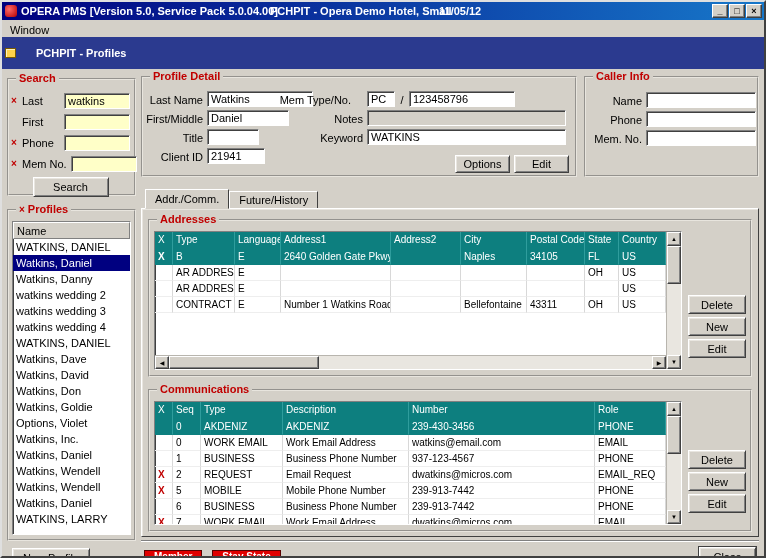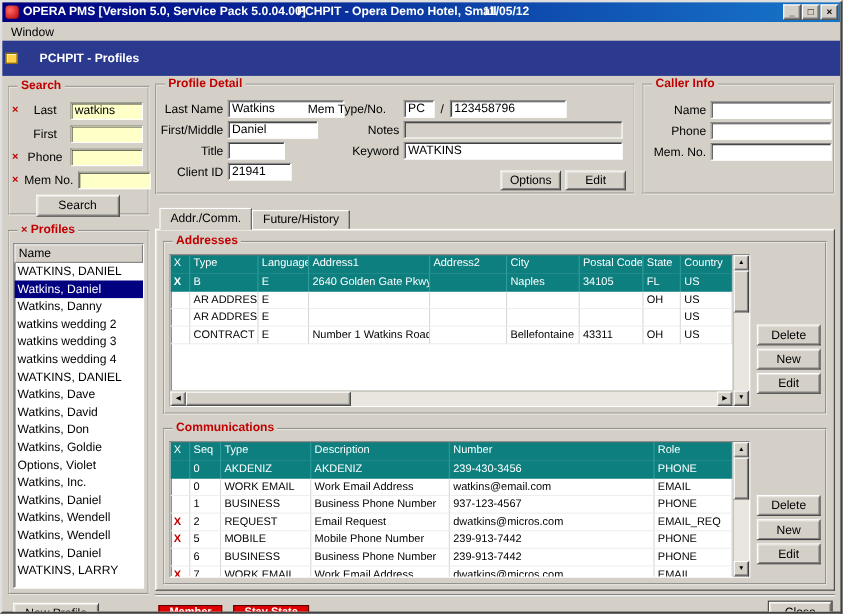--- a/index.html
+++ b/index.html
@@ -28,21 +28,21 @@
 
 .tf{background:#fff;border:1px solid;border-color:#808080 #fff #fff #808080;box-shadow:inset 1px 1px 0 #404040;font-size:11px;padding:0 3px;height:16px;color:#000;outline:none;}
 .tf.yellow{background:#ffffc8;}
 .tf.gray{background:#d4d0c8;}
 .b{background:#d4d0c8;border:1px solid;border-color:#fff #404040 #404040 #fff;box-shadow:inset 1px 1px 0 #e9e6e0,inset -1px -1px 0 #808080;font-size:11px;color:#000;display:flex;align-items:center;justify-content:center;cursor:default;}
 
 .search-group{height:118px;flex:none;margin-top:3px;padding:12px 4px 6px 2px;}
 .srow{display:flex;align-items:center;height:17px;margin-bottom:4px;}
 .clrx{width:11px;flex:none;color:#c00000;font-weight:bold;font-size:10px;line-height:10px;}
 .clrx.hide{visibility:hidden;}
-.slbl{flex:1;text-align:center;padding-right:4px;font-size:11px;white-space:nowrap;}
+.slbl{flex:1;text-align:left;padding-right:4px;font-size:11px;white-space:nowrap;}
 .srow .tf{width:66px;flex:none;}
 .search-btn{width:76px;height:20px;margin:5px auto 0;}
 
 .profiles-group{margin-top:13px;flex:1;padding:10px 3px 4px;display:flex;flex-direction:column;min-height:0;}
 .lwrap{flex:1;border:1px solid;border-color:#808080 #fff #fff #808080;box-shadow:inset 1px 1px 0 #404040;background:#fff;display:flex;flex-direction:column;overflow:hidden;}
 .lhdr{height:17px;flex:none;background:#d4d0c8;border:1px solid;border-color:#fff #808080 #808080 #fff;padding:2px 3px 0;font-size:11px;}
 .plist{flex:1;overflow:hidden;}
 .pitem{height:16px;line-height:16px;padding-left:3px;font-size:11px;white-space:nowrap;overflow:hidden;}
 .pitem.sel{background:#000080;color:#fff;}
 .npbtn{width:78px;height:20px;margin:7px 0 0 5px;flex:none;}

